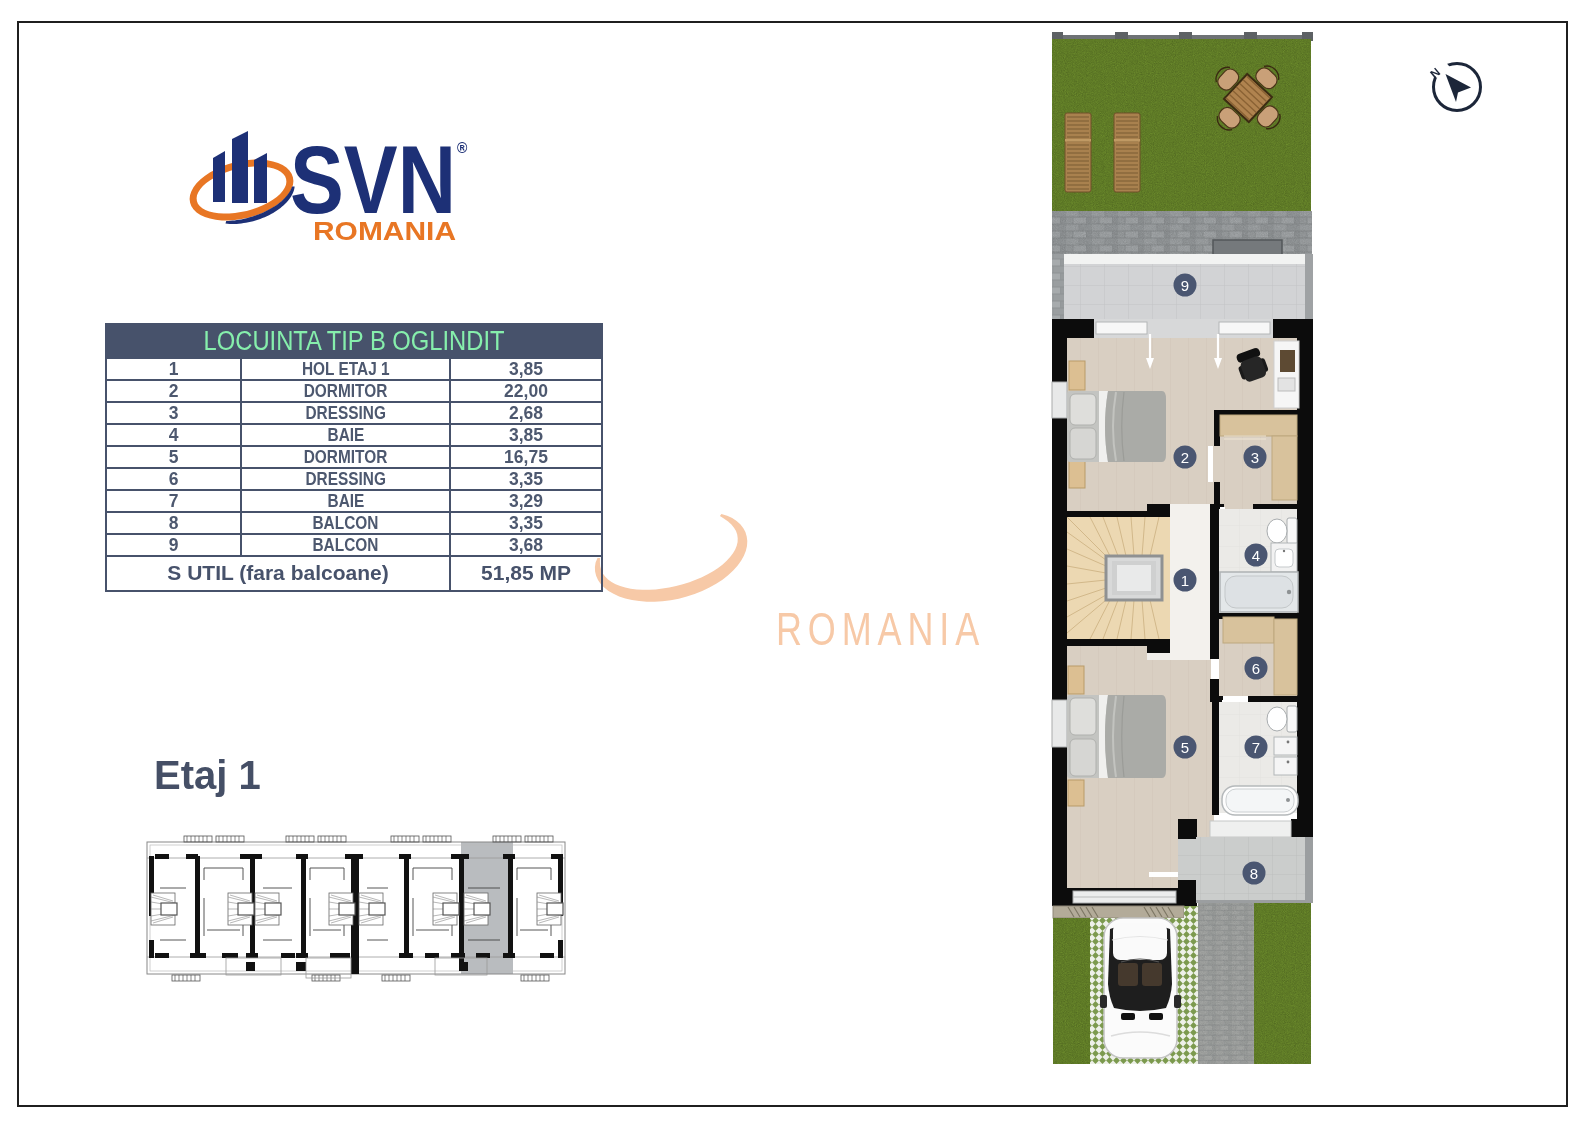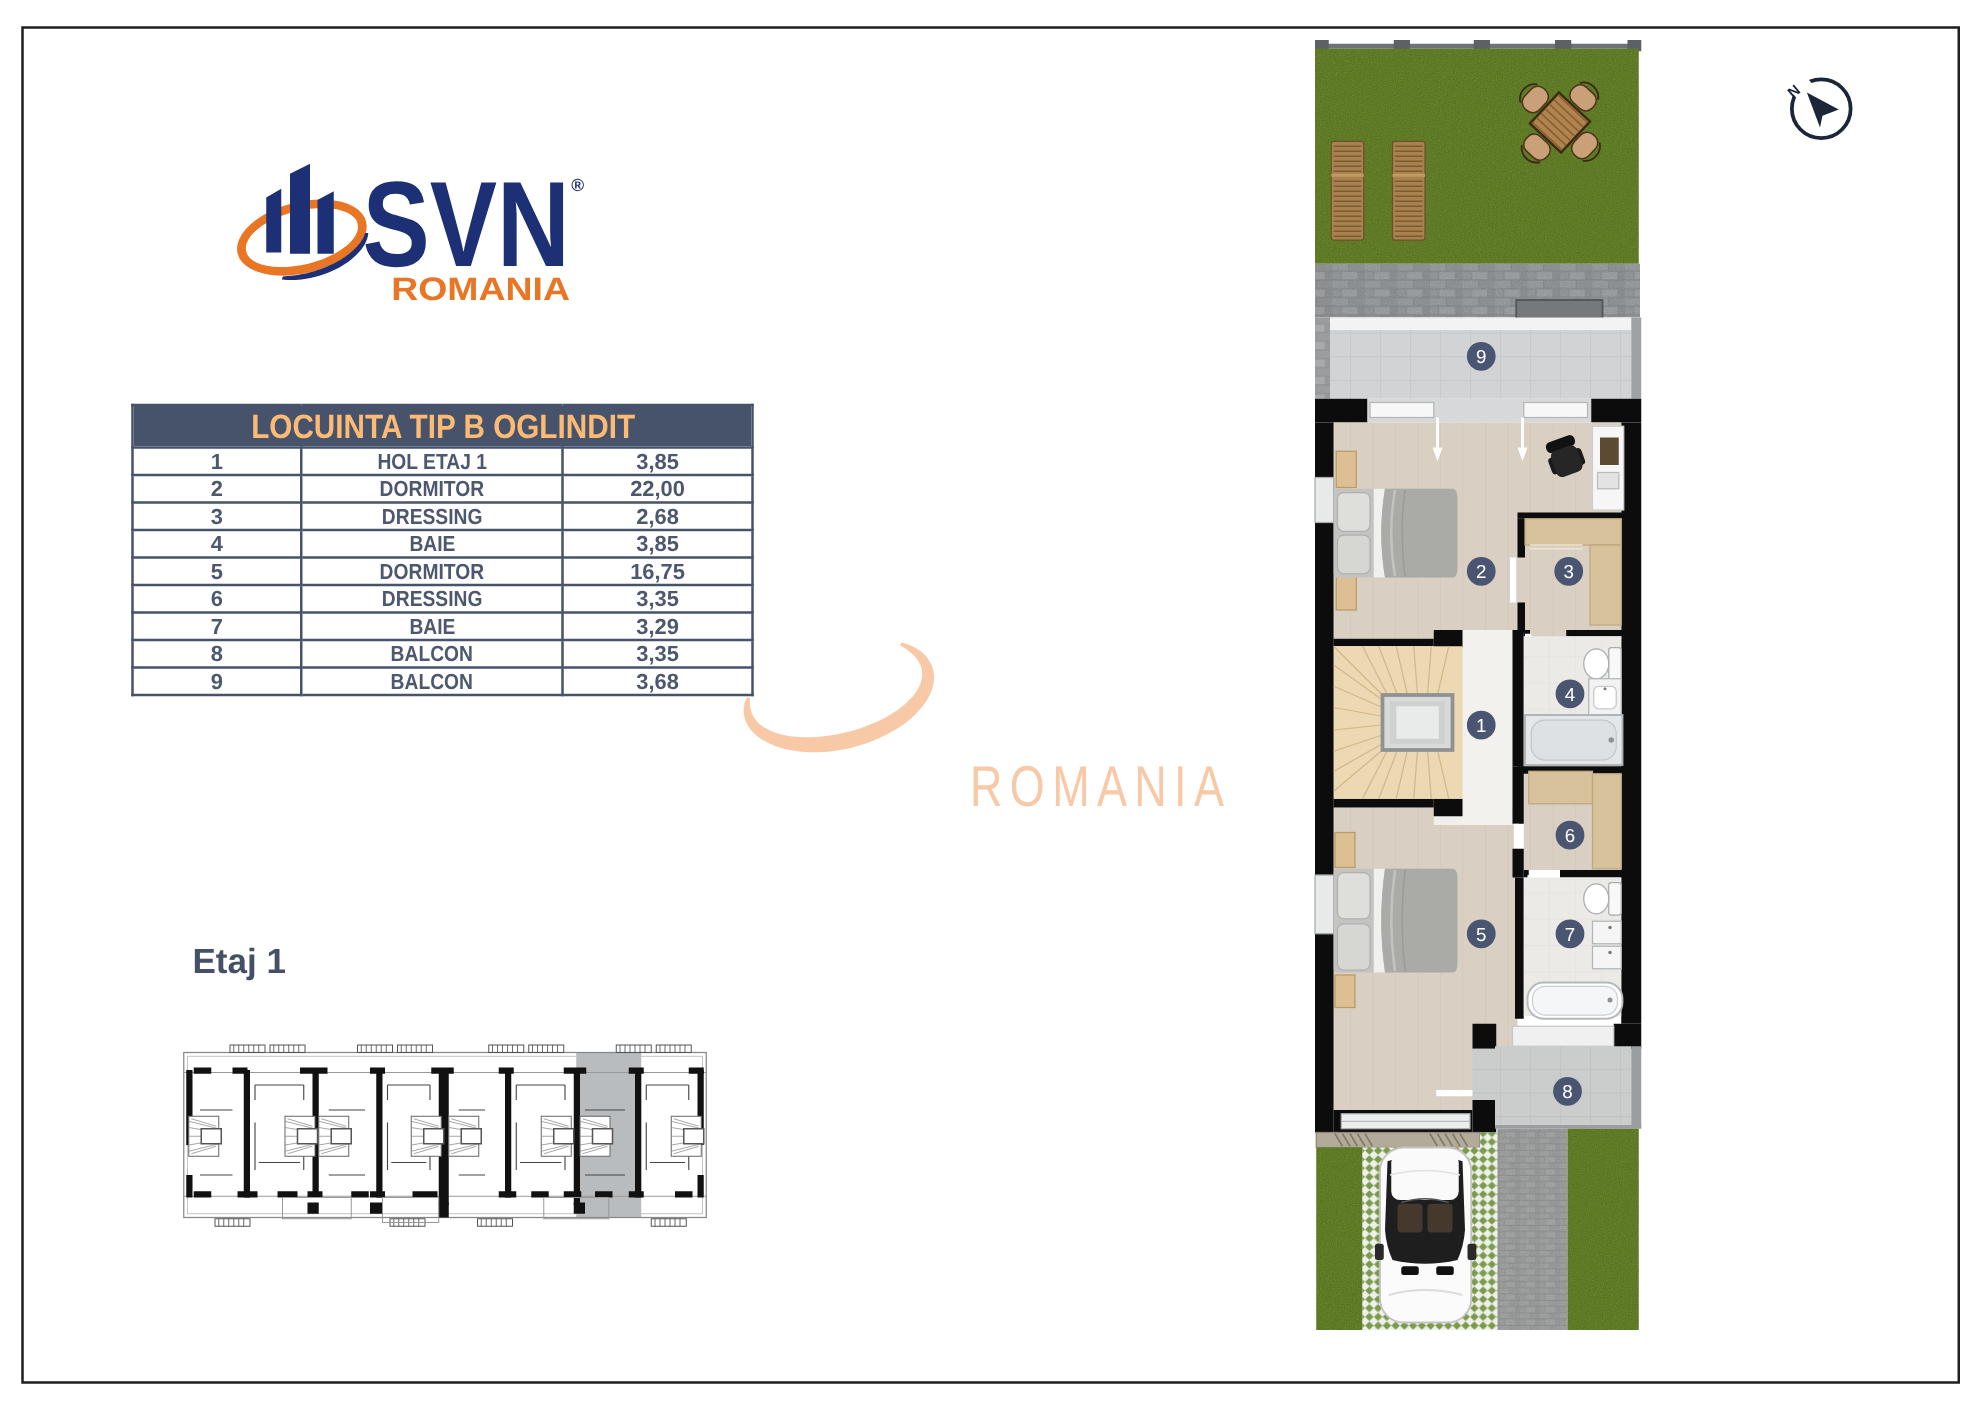--- a/index.html
+++ b/index.html
@@ -5,27 +5,27 @@
   html,body{margin:0;padding:0;background:#ffffff;}
   body{width:1586px;height:1122px;position:relative;overflow:hidden;
        font-family:"Liberation Sans",sans-serif;}
   .abs{position:absolute;}
   #frame{left:17px;top:21px;width:1547px;height:1082px;border:2px solid #1f1f1f;}
   
   #tbl{left:105px;top:323px;width:496px;border-collapse:collapse;table-layout:fixed;
        color:#47526b;}
   #tbl td{border:2px solid #47526b;text-align:center;vertical-align:middle;
           padding:0;overflow:hidden;white-space:nowrap;}
-  #tbl .hdr{background:#47526b;color:#fdba74;font-weight:bold;font-size:27px;height:32px;
+  #tbl .hdr{background:#47526b;color:#86efac;font-weight:normal;font-size:27px;height:32px;
             letter-spacing:0px;}
   #tbl .ch{font-weight:bold;font-size:21px;height:62px;}
   #tbl .d{font-size:17.5px;height:20px;line-height:20px;font-weight:bold;color:#4d586f;}
   #tbl .s{font-weight:bold;font-size:21px;height:32.5px;line-height:32.5px;}
   .cond{display:inline-block;transform:scaleX(0.88);transform-origin:center;}
-  #etaj{left:154px;top:753px;font-size:28px;font-weight:bold;color:#454f66;
+  #etaj{left:154px;top:753px;font-size:40px;font-weight:bold;color:#454f66;
         letter-spacing:0px;}
 </style>
 </head>
 <body>
 <div id="frame" class="abs"></div>
 
 <svg class="abs" style="left:185px;top:120px" width="290" height="130" viewBox="185 120 290 130">
   <path d="M 292.9,177.2 L 293.4,180.9 L 293.0,184.8 L 291.6,188.7 L 289.5,192.7 L 286.5,196.7 L 282.7,200.5 L 278.3,204.1 L 273.2,207.5 L 267.5,210.6 L 261.5,213.4 L 255.0,215.7 L 248.4,217.7 L 241.6,219.1 L 234.8,220.0 L 228.2,220.5 L 221.8,220.4 L 215.7,219.7 L 210.0,218.6 L 204.9,217.0 L 200.4,214.9 L 196.6,212.4 L 193.6,209.5 L 191.4,206.3 L 190.1,202.8 L 189.6,199.1 L 190.0,195.2 L 191.4,191.3 L 193.5,187.3 L 196.5,183.3 L 200.3,179.5 L 204.7,175.9 L 209.8,172.5 L 215.5,169.4 L 221.5,166.6 L 228.0,164.3 L 234.6,162.3 L 241.4,160.9 L 248.2,160.0 L 254.8,159.5 L 261.2,159.6 L 267.3,160.3 L 273.0,161.4 L 278.1,163.0 L 282.6,165.1 L 286.4,167.6 L 289.4,170.5 L 291.6,173.7 L 292.9,177.2 Z M 286.1,178.9 L 285.1,176.2 L 283.3,173.9 L 280.7,171.7 L 277.6,169.9 L 273.7,168.5 L 269.4,167.4 L 264.5,166.7 L 259.3,166.4 L 253.8,166.5 L 248.0,167.0 L 242.2,167.9 L 236.3,169.1 L 230.5,170.8 L 224.9,172.7 L 219.6,175.0 L 214.7,177.5 L 210.2,180.2 L 206.3,183.1 L 202.9,186.1 L 200.2,189.2 L 198.3,192.3 L 197.0,195.3 L 196.6,198.3 L 196.9,201.1 L 197.9,203.8 L 199.7,206.1 L 202.3,208.3 L 205.4,210.1 L 209.3,211.5 L 213.6,212.6 L 218.5,213.3 L 223.7,213.6 L 229.2,213.5 L 235.0,213.0 L 240.8,212.1 L 246.7,210.9 L 252.5,209.2 L 258.1,207.3 L 263.4,205.0 L 268.3,202.5 L 272.8,199.8 L 276.7,196.9 L 280.1,193.9 L 282.8,190.8 L 284.7,187.7 L 286.0,184.7 L 286.4,181.7 L 286.1,178.9 Z" fill="#e87624" fill-rule="evenodd"></path>
   <path d="M 294.6,186.4 L 294.5,187.8 L 294.2,189.2 L 293.8,190.7 L 293.3,192.1 L 292.7,193.6 L 291.9,195.1 L 291.1,196.6 L 290.1,198.0 L 289.0,199.5 L 287.8,201.0 L 286.5,202.4 L 285.2,203.8 L 283.7,205.2 L 282.1,206.6 L 280.5,207.9 L 278.7,209.3 L 276.9,210.5 L 275.0,211.8 L 273.1,212.9 L 271.1,214.1 L 269.0,215.2 L 266.8,216.2 L 264.7,217.2 L 262.4,218.1 L 260.2,219.0 L 257.9,219.8 L 255.5,220.5 L 253.2,221.2 L 250.8,221.8 L 248.4,222.3 L 246.0,222.8 L 243.7,223.1 L 241.3,223.5 L 238.9,223.7 L 236.6,223.9 L 234.3,224.0 L 232.0,224.0 L 229.8,223.9 L 227.6,223.8 L 225.5,223.5 L 226.2,221.1 L 228.3,221.0 L 230.4,220.8 L 232.5,220.6 L 234.6,220.4 L 236.8,220.1 L 238.9,219.8 L 241.1,219.4 L 243.3,218.9 L 245.4,218.5 L 247.6,217.9 L 249.7,217.3 L 251.9,216.7 L 254.0,216.0 L 256.1,215.3 L 258.2,214.5 L 260.2,213.7 L 262.2,212.9 L 264.2,212.0 L 266.1,211.1 L 268.0,210.1 L 269.9,209.1 L 271.7,208.1 L 273.4,207.1 L 275.1,206.0 L 276.7,204.9 L 278.3,203.7 L 279.8,202.6 L 281.2,201.4 L 282.5,200.2 L 283.8,199.0 L 285.0,197.8 L 286.1,196.6 L 287.2,195.3 L 288.1,194.1 L 289.0,192.8 L 289.8,191.5 L 290.5,190.3 L 291.1,189.0 L 291.6,187.7 L 292.1,186.4 Z" fill="#1d3076"></path>
   <g fill="#1d3076">
@@ -90,20 +90,24 @@
       </tr>
   <tr>
         <td class="d">8</td>
         <td class="d"><span class="cond">BALCON</span></td>
         <td class="d">3,35</td>
       </tr>
   <tr>
         <td class="d">9</td>
         <td class="d"><span class="cond">BALCON</span></td>
         <td class="d">3,68</td>
+      </tr>
+  <tr>
+        <td colspan="2" class="s">S UTIL (fara balcoane)</td>
+        <td class="s">51,85 MP</td>
       </tr>
 </tbody>
   </table>
 
 <div id="etaj" class="abs">Etaj 1</div>
 
 <svg class="abs" style="left:1410px;top:45px" width="100" height="90" viewBox="1410 45 100 90">
   <circle cx="1457" cy="87" r="23.5" fill="none" stroke="#1c2639" stroke-width="3"></circle>
   <rect x="1430" y="60" width="17" height="15" fill="#ffffff" transform="rotate(-40 1438 67)"></rect>
   <path d="M1445.5,74 L1471,87.5 L1458,92.5 L1456,102 Z" fill="#1c2639"></path>

